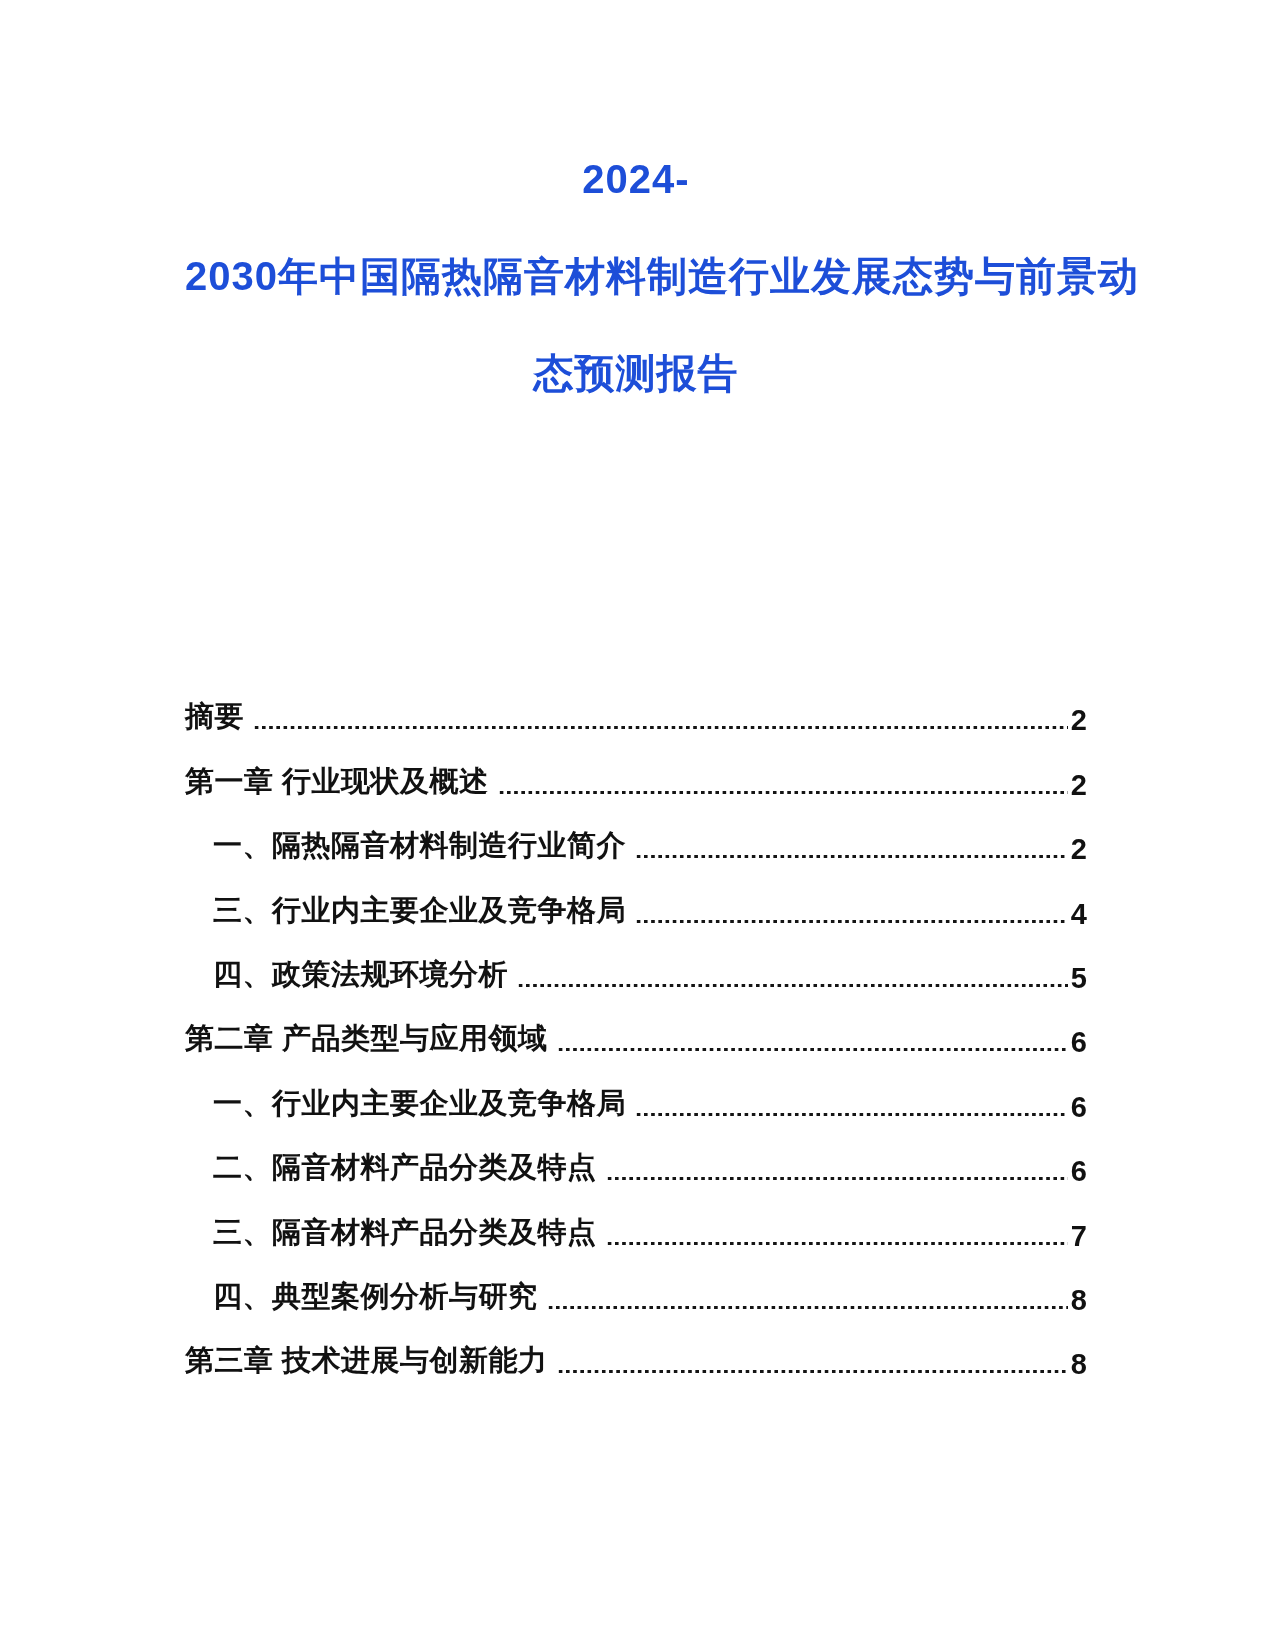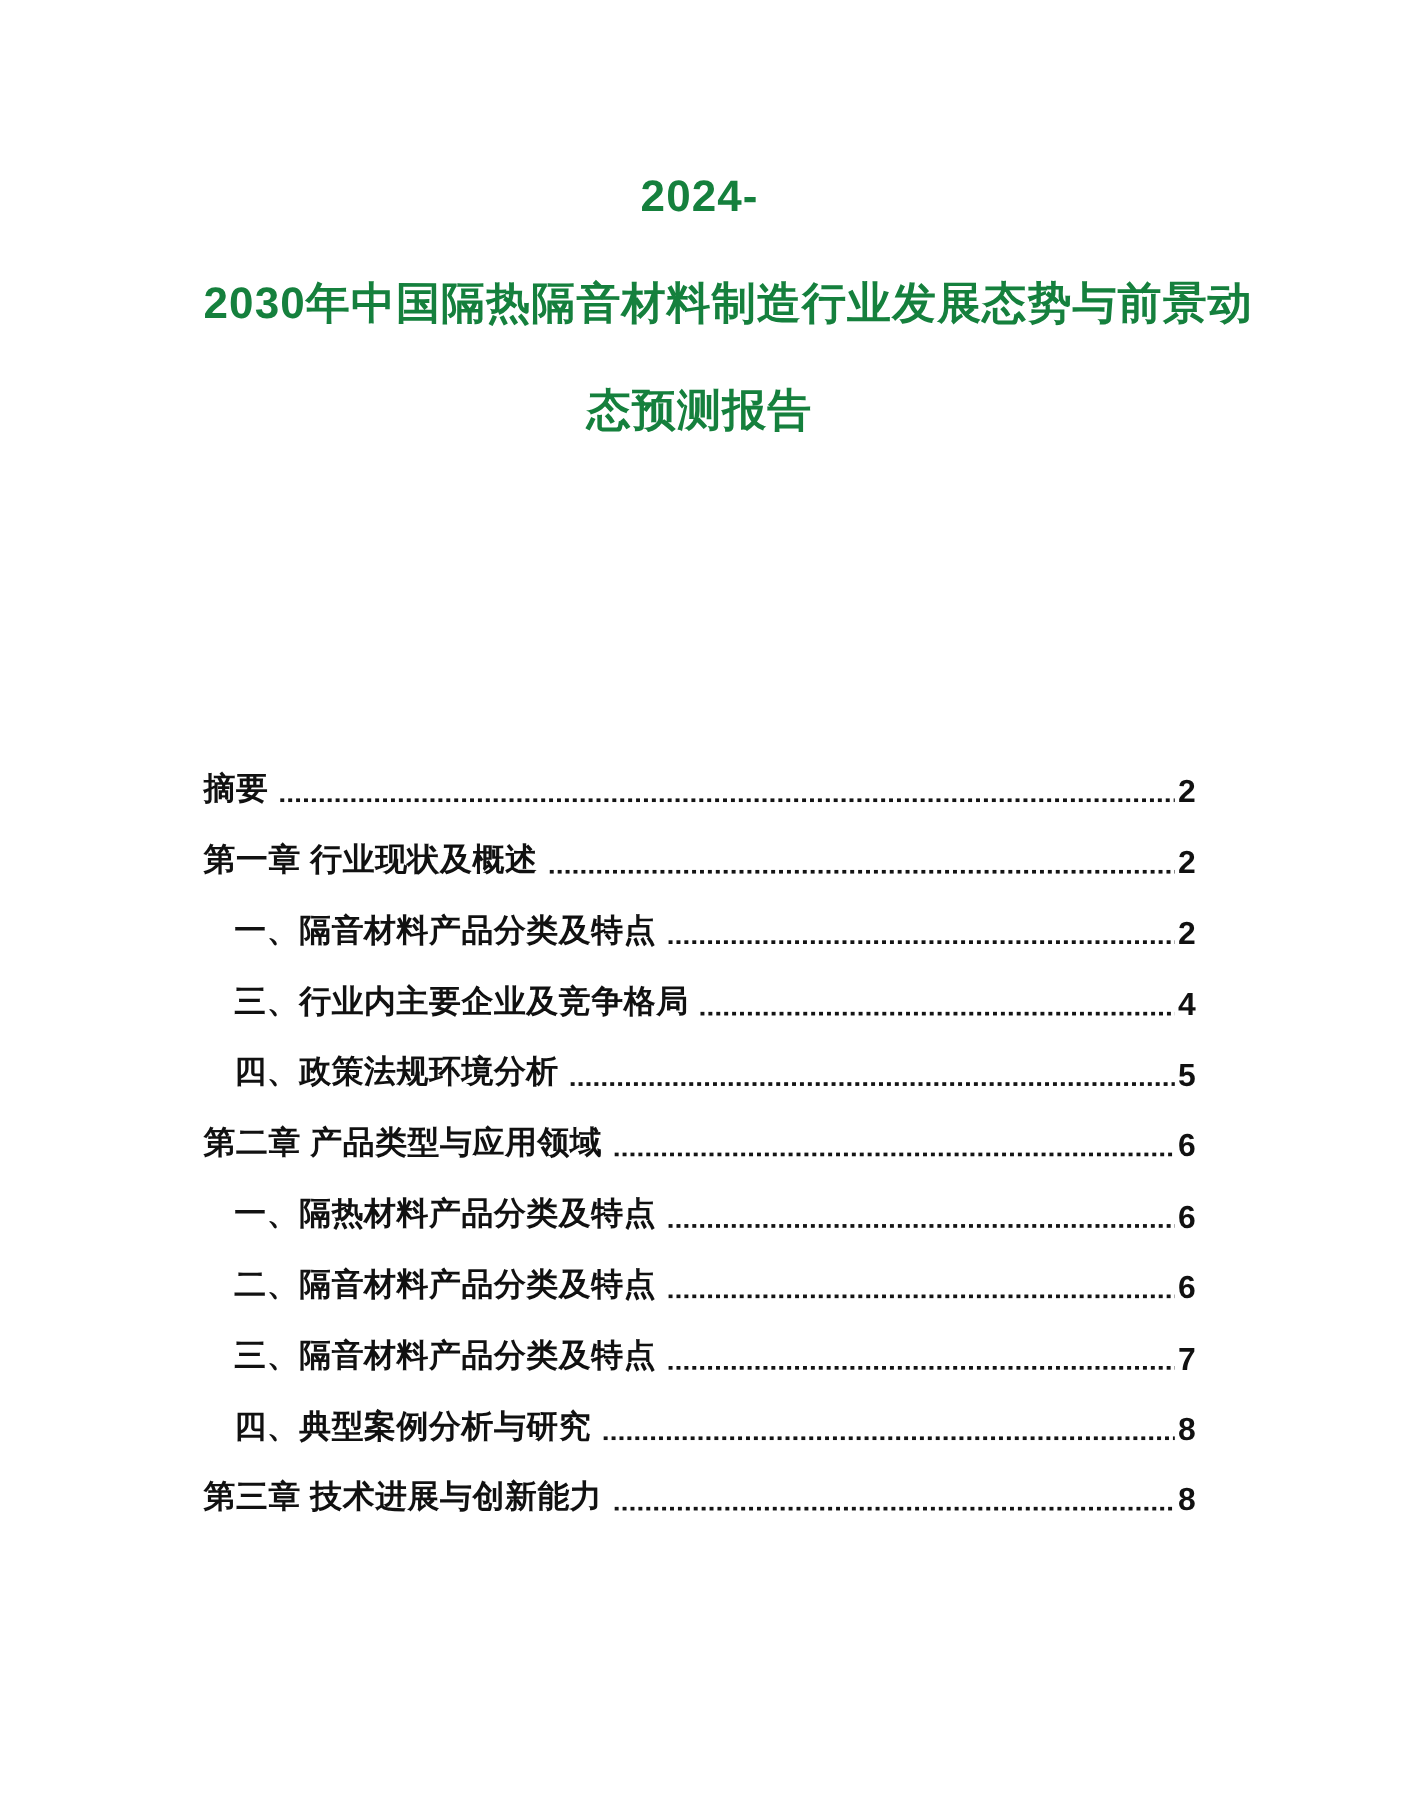--- a/index.html
+++ b/index.html
@@ -23,21 +23,21 @@
   }
   
   .title-block {
     margin-top: 131px;
   }
   .title-line {
     text-align: center;
     font-size: 40px;
     font-weight: 700;
     line-height: 97px;
-    color: #15803d;
+    color: #1d4ed8;
     letter-spacing: 1px;
     white-space: nowrap;
   }
   
   .toc {
     margin-top: 251px;
   }
   .toc-row {
     display: flex;
     align-items: flex-end;
@@ -86,21 +86,21 @@
       <span class="toc-page">2</span>
     </div>
 
     <div class="toc-row level-0">
       <span class="toc-label">第一章 行业现状及概述</span>
       <span class="toc-leader"></span>
       <span class="toc-page">2</span>
     </div>
 
     <div class="toc-row level-1">
-      <span class="toc-label">一、隔音材料产品分类及特点</span>
+      <span class="toc-label">一、隔热隔音材料制造行业简介</span>
       <span class="toc-leader"></span>
       <span class="toc-page">2</span>
     </div>
 
 
     <div class="toc-row level-1">
       <span class="toc-label">三、行业内主要企业及竞争格局</span>
       <span class="toc-leader"></span>
       <span class="toc-page">4</span>
     </div>
@@ -111,21 +111,21 @@
       <span class="toc-page">5</span>
     </div>
 
     <div class="toc-row level-0">
       <span class="toc-label">第二章 产品类型与应用领域</span>
       <span class="toc-leader"></span>
       <span class="toc-page">6</span>
     </div>
 
     <div class="toc-row level-1">
-      <span class="toc-label">一、隔热材料产品分类及特点</span>
+      <span class="toc-label">一、行业内主要企业及竞争格局</span>
       <span class="toc-leader"></span>
       <span class="toc-page">6</span>
     </div>
 
     <div class="toc-row level-1">
       <span class="toc-label">二、隔音材料产品分类及特点</span>
       <span class="toc-leader"></span>
       <span class="toc-page">6</span>
     </div>
 

